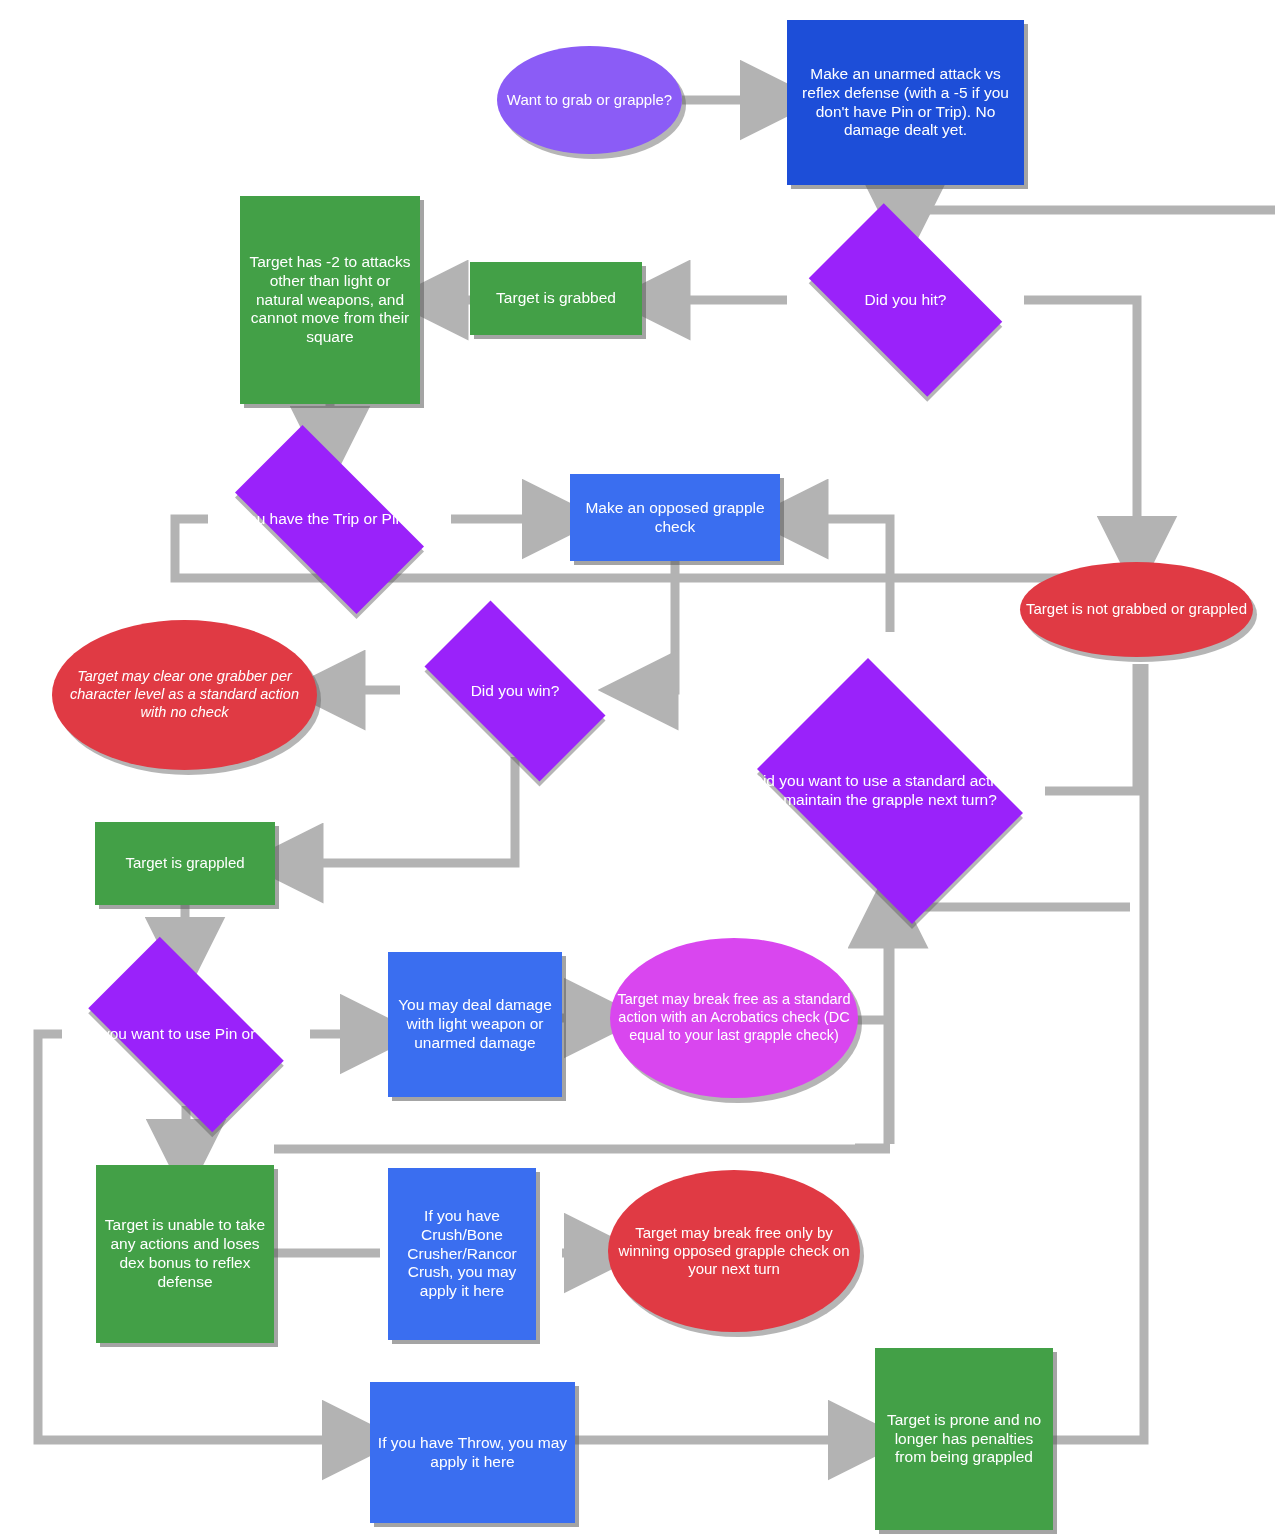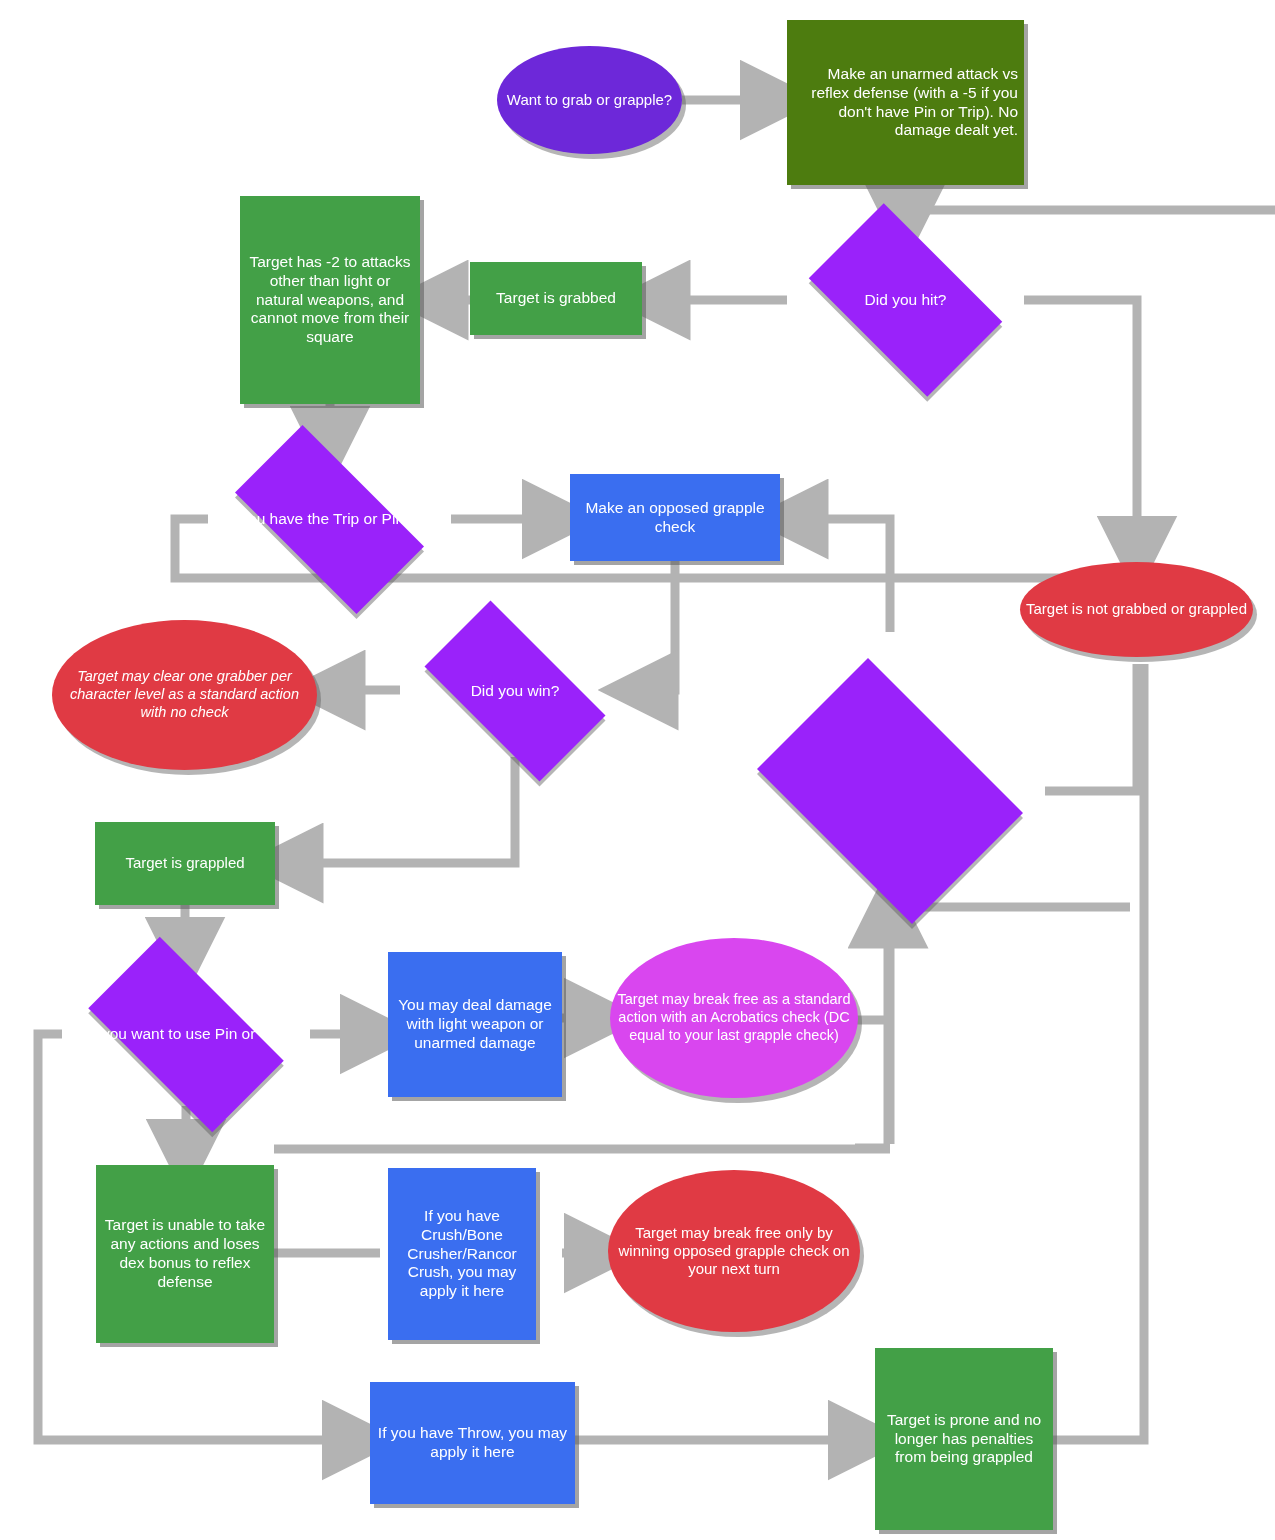--- a/index.html
+++ b/index.html
@@ -147,24 +147,24 @@
 
       <path d="M855,1148 L890,1148"></path>
 
       <path d="M274,1149 L890,1149"></path>
 
       <path d="M186,1150 L186,1165"></path>
     </g>
   </svg>
 
   <div id="nodes">
-      <div class="node shape-ellipse" style="left: 497px; top: 46px; width: 185px; height: 108px; font-size: 15px; background: #6d28d9;">
+      <div class="node shape-ellipse" style="left: 497px; top: 46px; width: 185px; height: 108px; font-size: 15px; background: #8b5cf6;">
         <span class="txt">Want to grab or grapple?</span>
       </div>
-      <div class="node shape-rect" style="left: 787px; top: 20px; width: 237px; height: 165px; font-size: 15.5px; background: #4d7c0f; text-align: right;">
+      <div class="node shape-rect" style="left: 787px; top: 20px; width: 237px; height: 165px; font-size: 15.5px; background: #1d4ed8;">
         <span class="txt">Make an unarmed attack vs reflex defense (with a -5 if you don't have Pin or Trip). No damage dealt yet.</span>
       </div>
       <div class="node shape-diamond" style="left: 787px; top: 225px; width: 237px; height: 150px; font-size: 15.5px;">
         <div class="diamond-wrap">
           <div class="diamond-fill" style="background: rgb(154, 34, 250);"></div>
           <span class="txt diamond-label">Did you hit?</span>
         </div>
       </div>
       <div class="node shape-rect" style="left: 470px; top: 262px; width: 172px; height: 73px; font-size: 15.5px; background: rgb(67, 160, 71);">
         <span class="txt">Target is grabbed</span>
@@ -189,20 +189,21 @@
       </div>
       <div class="node shape-diamond" style="left: 400px; top: 625px; width: 230px; height: 132px; font-size: 15.5px;">
         <div class="diamond-wrap">
           <div class="diamond-fill" style="background: rgb(154, 34, 250);"></div>
           <span class="txt diamond-label">Did you win?</span>
         </div>
       </div>
       <div class="node shape-diamond" style="left: 735px; top: 680px; width: 310px; height: 222px; font-size: 15.5px;">
         <div class="diamond-wrap">
           <div class="diamond-fill" style="background: rgb(154, 34, 250);"></div>
+          <span class="txt diamond-label">Did you want to use a standard action to maintain the grapple next turn?</span>
         </div>
       </div>
       <div class="node shape-rect" style="left: 95px; top: 822px; width: 180px; height: 83px; font-size: 15px; background: rgb(67, 160, 71);">
         <span class="txt">Target is grappled</span>
       </div>
       <div class="node shape-diamond" style="left: 62px; top: 963px; width: 248px; height: 143px; font-size: 15.5px;">
         <div class="diamond-wrap">
           <div class="diamond-fill" style="background: rgb(154, 34, 250);"></div>
           <span class="txt diamond-label">Do you want to use Pin or Trip?</span>
         </div>
@@ -215,21 +216,21 @@
       </div>
       <div class="node shape-rect" style="left: 96px; top: 1165px; width: 178px; height: 178px; font-size: 15.5px; background: rgb(67, 160, 71);">
         <span class="txt">Target is unable to take any actions and loses dex bonus to reflex defense</span>
       </div>
       <div class="node shape-rect" style="left: 388px; top: 1168px; width: 148px; height: 172px; font-size: 15.5px; background: rgb(58, 110, 240);">
         <span class="txt">If you have Crush/Bone Crusher/Rancor Crush, you may apply it here</span>
       </div>
       <div class="node shape-ellipse" style="left: 608px; top: 1170px; width: 252px; height: 162px; font-size: 15px; background: rgb(224, 58, 68);">
         <span class="txt">Target may break free only by winning opposed grapple check on your next turn</span>
       </div>
-      <div class="node shape-rect" style="left: 370px; top: 1382px; width: 205px; height: 122px; font-size: 15.5px; background: rgb(58, 110, 240);">
+      <div class="node shape-rect" style="left: 370px; top: 1382px; width: 205px; height: 141px; font-size: 15.5px; background: rgb(58, 110, 240);">
         <span class="txt">If you have Throw, you may apply it here</span>
       </div>
       <div class="node shape-rect" style="left: 875px; top: 1348px; width: 178px; height: 182px; font-size: 15.5px; background: rgb(67, 160, 71);">
         <span class="txt">Target is prone and no longer has penalties from being grappled</span>
       </div>
     </div>
 
 </div>
 
 </body></html>

